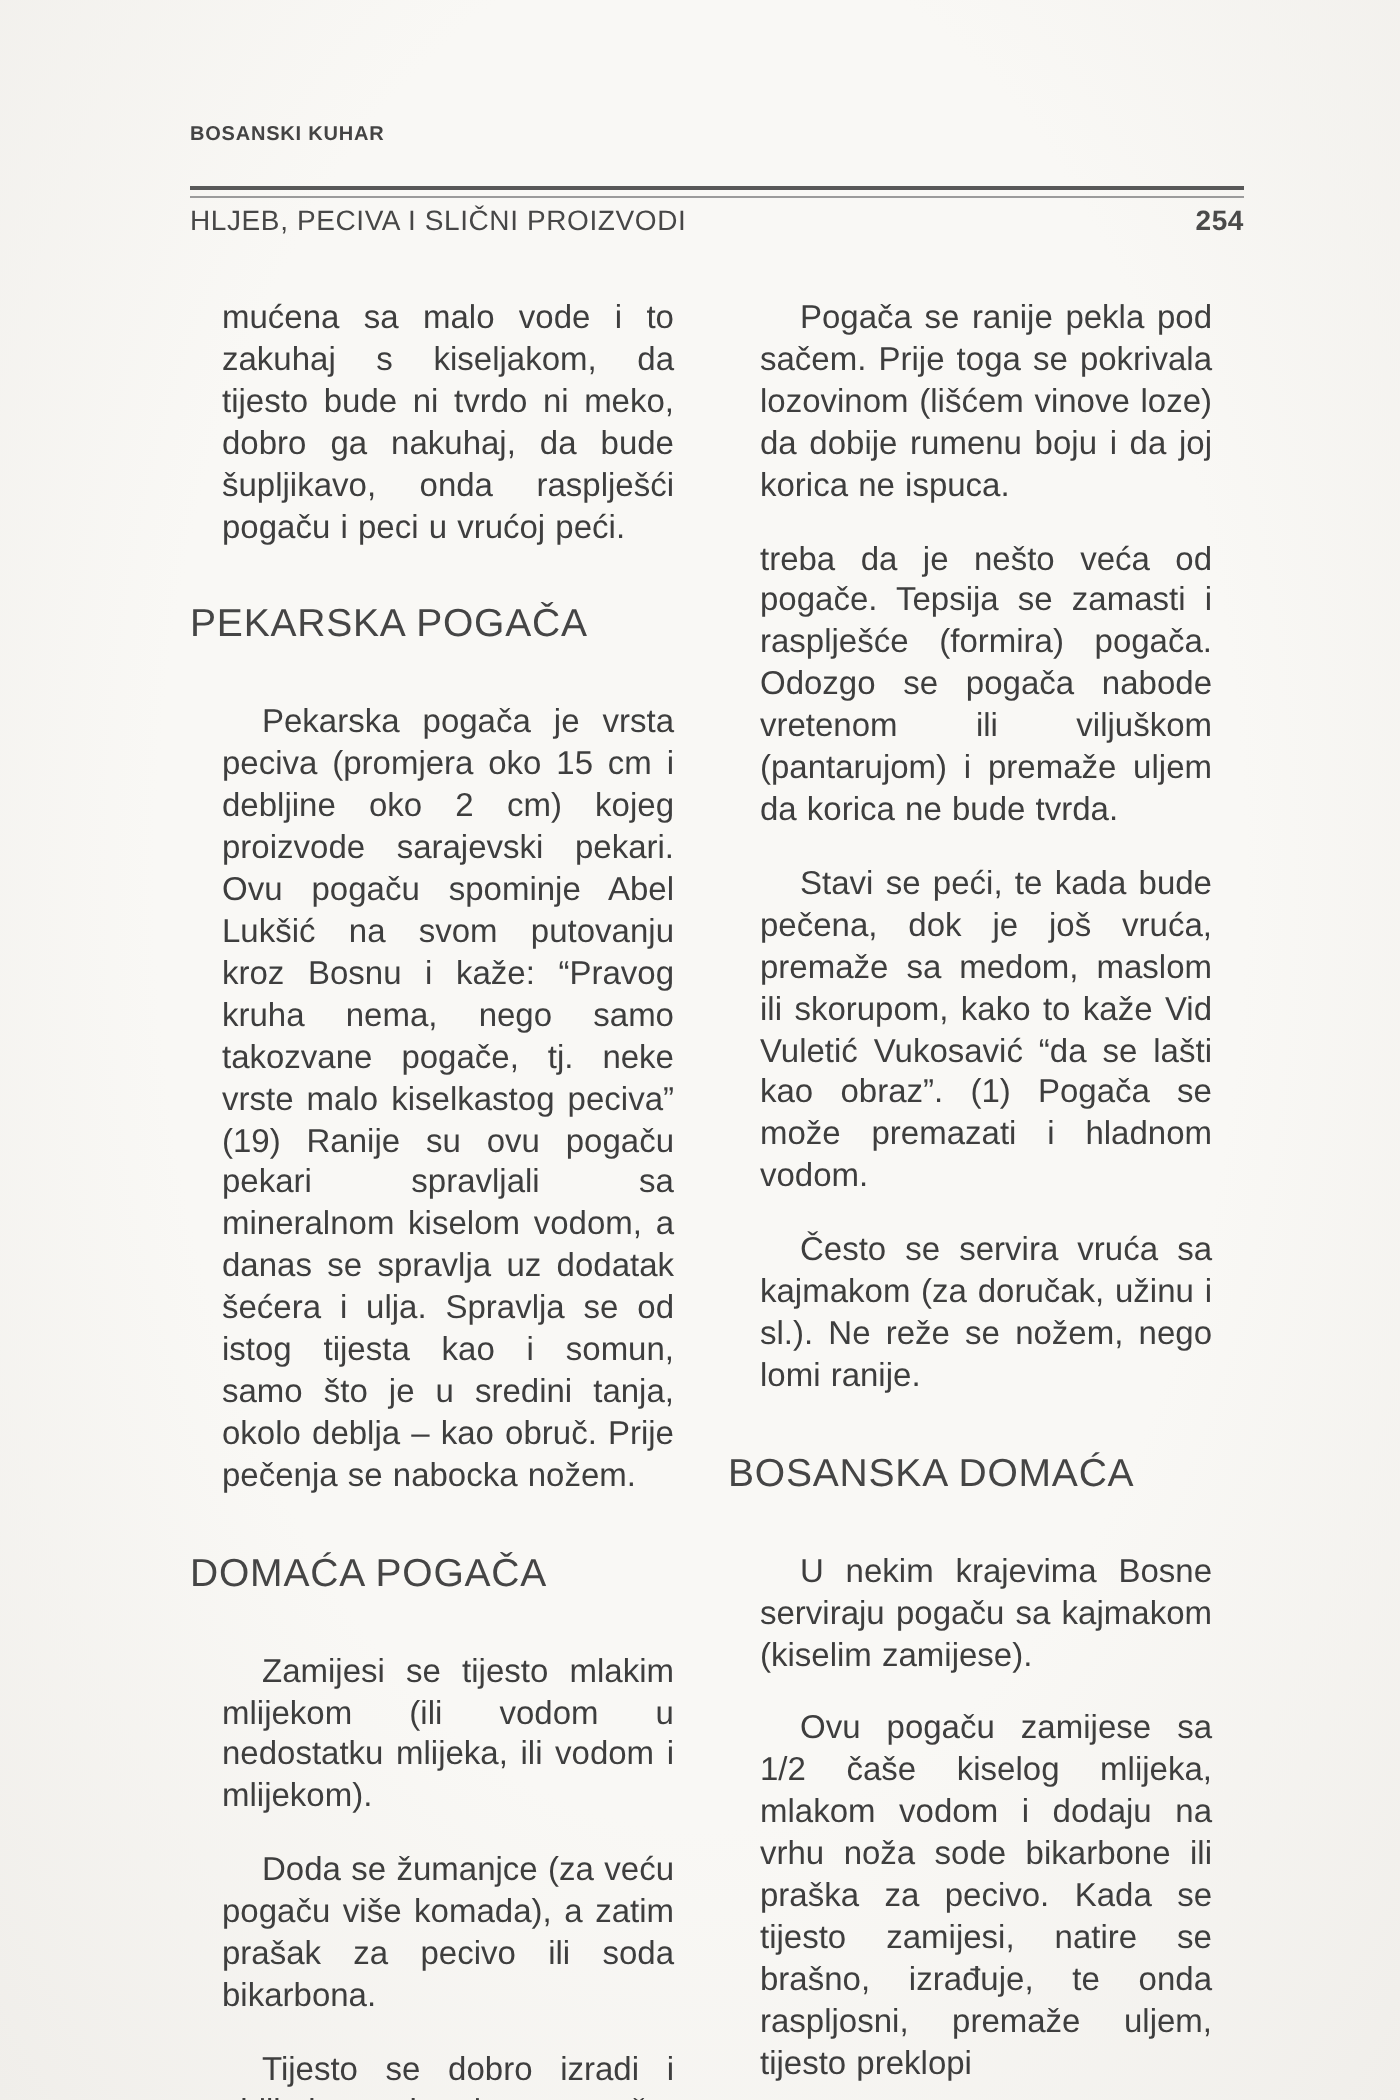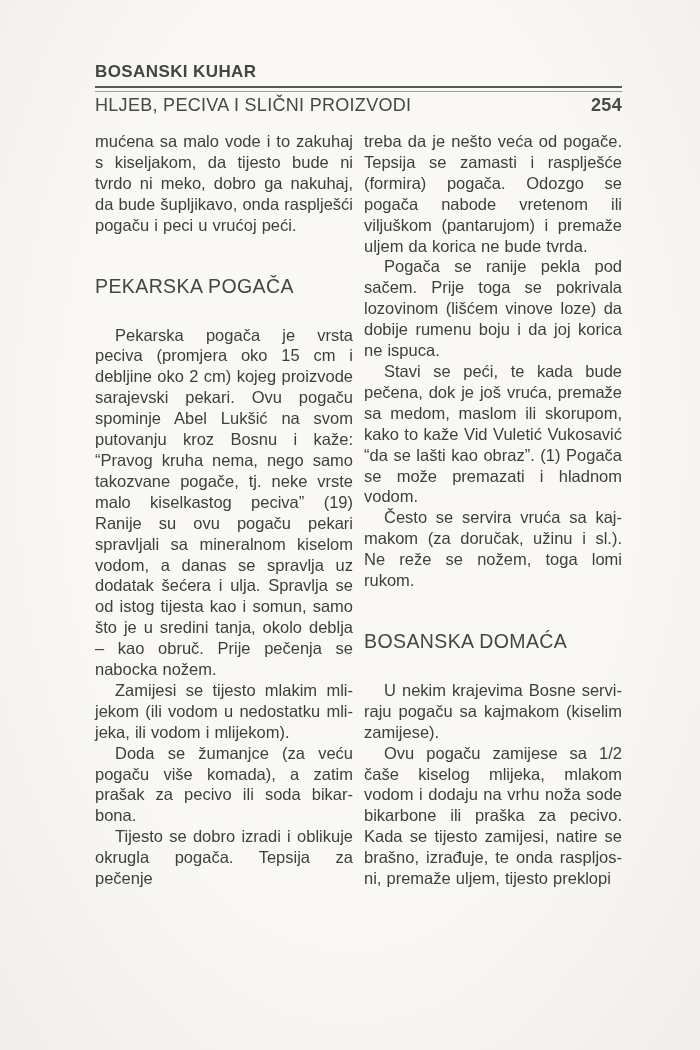--- a/index.html
+++ b/index.html
@@ -13,62 +13,62 @@
   .page {
     box-sizing: border-box;
     width: 700px; height: 1050px;
     padding: 62px 78px 0 95px;
     background: radial-gradient(ellipse at 50% 42%, #f9f8f5 55%, #f0eeea 100%);
     overflow: hidden;
   }
   
   .book-title {
     font-weight: 700;
-    font-size: 17px;
+    font-size: 10px;
     letter-spacing: .4px;
-    padding-bottom: 4px;
+    padding-bottom: 20px;
     color: #444;
   }
   .rule {
     height: 3px;
     border-top: 2px solid #585858;
     border-bottom: 1px solid #9b9b9b;
   }
   .chapter-row {
     display: flex;
     justify-content: space-between;
     align-items: center;
-    font-size: 18px;
+    font-size: 14px;
     letter-spacing: .3px;
     padding-top: 3px;
     color: #474747;
   }
   .page-number { font-weight: 700; color: #4a4a4a; }
   
   .columns {
     display: flex;
     gap: 11px;
     margin-top: 15px;
   }
   .col { width: 258px; }
   .para {
-    margin: 0;
+    margin: 16px;
     font-size: 16.5px;
     line-height: 20.9px;
     text-align: justify;
     hyphens: manual;
     -webkit-hyphens: manual;
     word-spacing: .5px;
   }
   .indent { text-indent: 20px; }
   h2.section-heading {
     font-size: 19.5px;
     font-weight: 400;
     letter-spacing: .4px;
-    margin: 39px 0 27px 0;
+    margin: 27px 0 27px 0;
     color: #454545;
   }
 </style>
 </head>
 <body>
 
 <div class="page">
 
   <header>
     <div class="book-title">BOSANSKI KUHAR</div>
@@ -78,30 +78,31 @@
       <span class="page-number">254</span>
     </div>
   </header>
 
   <main class="columns">
 
     <section class="col">
       <p class="para">mućena sa malo vode i to zakuhaj s kiseljakom, da tijesto bude ni tvrdo ni meko, dobro ga nakuhaj, da bude šupljikavo, onda rasplješći pogaču i peci u vrućoj peći.</p>
       <h2 class="section-heading">PEKARSKA POGAČA</h2>
       <p class="para indent">Pekarska pogača je vrsta peciva (promjera oko 15 cm i debljine oko 2 cm) kojeg proizvode sarajevski pekari. Ovu pogaču spominje Abel Lukšić na svom putovanju kroz Bosnu i kaže: “Pravog kruha nema, nego samo takozvane pogače, tj. neke vrste malo kiselkastog peci­va” (19) Ranije su ovu pogaču pekari spravljali sa mineralnom kiselom vodom, a danas se sprav­lja uz dodatak šećera i ulja. Spravlja se od istog tijesta kao i somun, samo što je u sredini tanja, okolo deblja – kao obruč. Prije pečenja se nabocka nožem.</p>
+      <h2 class="section-heading">DOMAĆA POGAČA</h2>
       <p class="para indent">Zamijesi se tijesto mlakim mli­jekom (ili vodom u nedostatku mli­jeka, ili vodom i mlijekom).</p>
       <p class="para indent">Doda se žumanjce (za veću pogaču više komada), a zatim prašak za pecivo ili soda bikar­bona.</p>
       <p class="para indent">Tijesto se dobro izradi i oblikuje okrugla pogača. Tepsija za pečenje</p>
     </section>
 
     <section class="col">
+      <p class="para indent">Pogača se ranije pekla pod sačem. Prije toga se pokrivala lozovinom (lišćem vinove loze) da dobije rumenu boju i da joj korica ne ispuca.</p>
       <p class="para">treba da je nešto veća od pogače. Tepsija se zamasti i rasplješće (formira) pogača. Odozgo se pogača nabode vretenom ili viljuškom (pantarujom) i premaže uljem da korica ne bude tvrda.</p>
-      <p class="para indent">Pogača se ranije pekla pod sačem. Prije toga se pokrivala lozovinom (lišćem vinove loze) da dobije rumenu boju i da joj korica ne ispuca.</p>
       <p class="para indent">Stavi se peći, te kada bude peče­na, dok je još vruća, premaže sa medom, maslom ili skorupom, kako to kaže Vid Vuletić Vukosavić “da se lašti kao obraz”. (1) Pogača se može premazati i hladnom vodom.</p>
-      <p class="para indent">Često se servira vruća sa kaj­makom (za doručak, užinu i sl.). Ne reže se nožem, toga lomi rukom.</p>
+      <p class="para indent">Često se servira vruća sa kaj­makom (za doručak, užinu i sl.). Ne reže se nožem, nego lomi ranije.</p>
       <h2 class="section-heading">BOSANSKA DOMAĆA</h2>
       <p class="para indent">U nekim krajevima Bosne servi­raju pogaču sa kajmakom (kiselim zamijese).</p>
       <p class="para indent">Ovu pogaču zamijese sa 1/2 čaše kiselog mlijeka, mlakom vodom i dodaju na vrhu noža sode bikarbone ili praška za pecivo. Kada se tijesto zamijesi, natire se brašno, izrađuje, te onda raspljos­ni, premaže uljem, tijesto preklopi</p>
     </section>
 
   </main>
 
 </div>
 
 </body></html>

